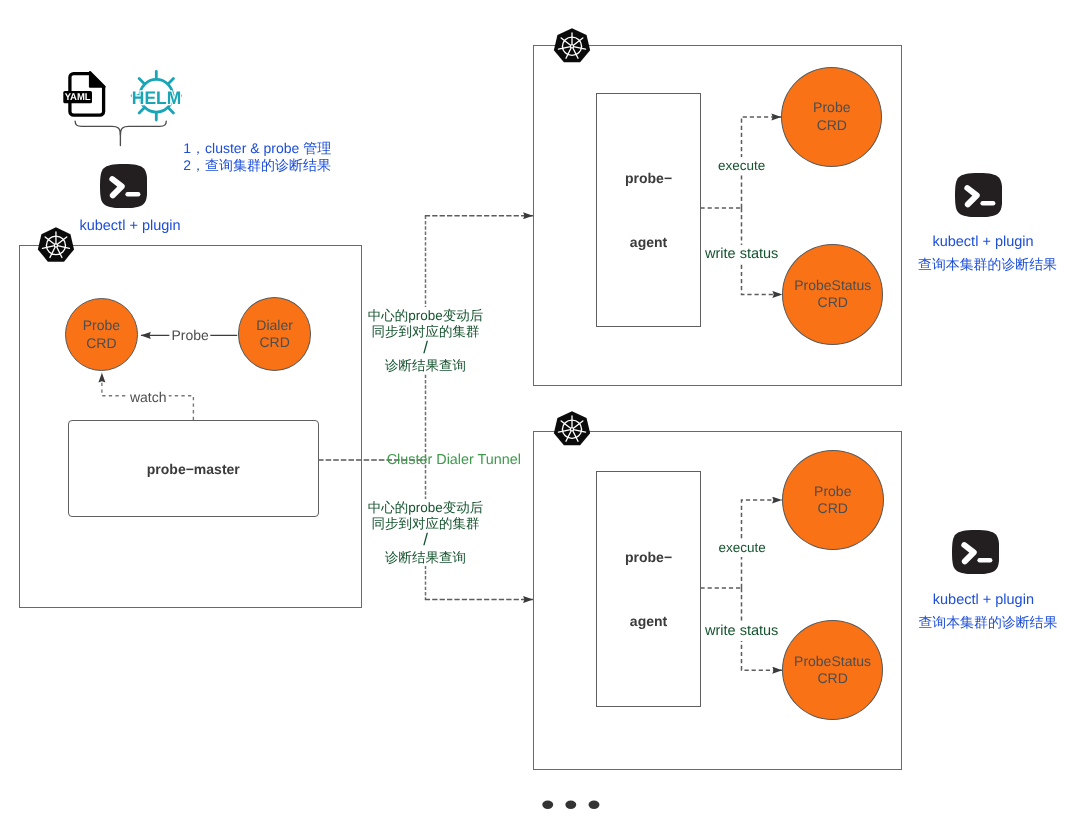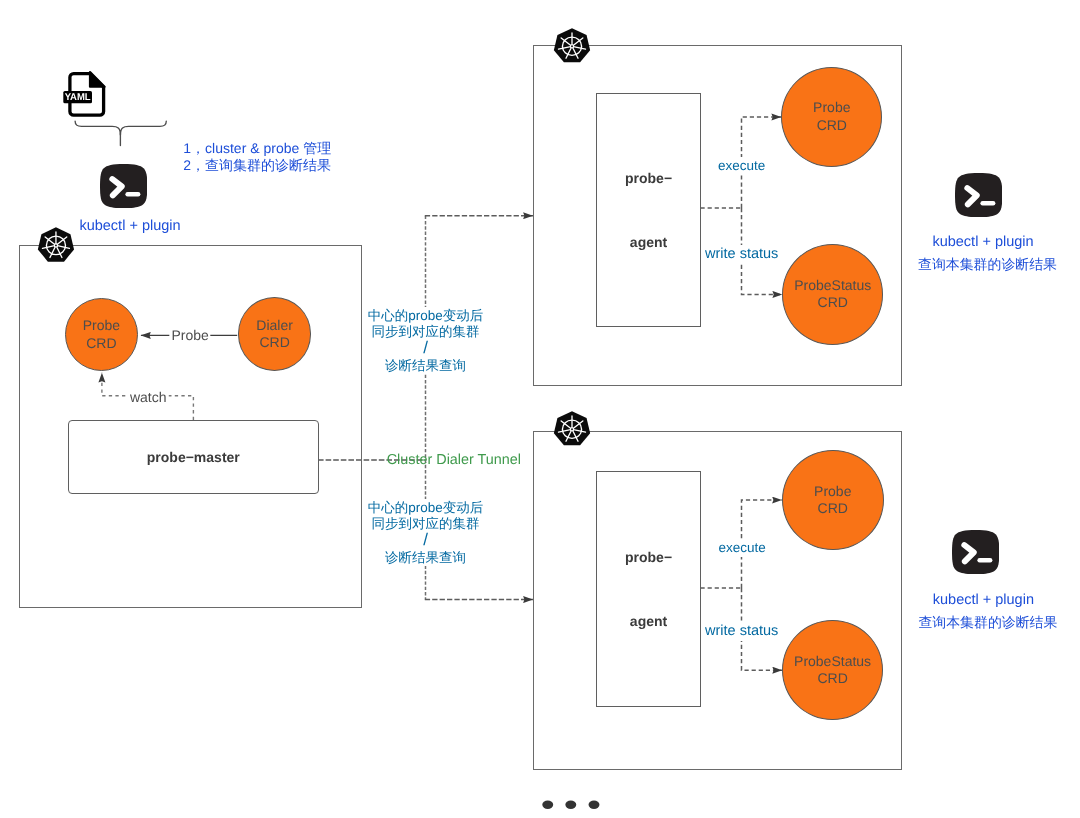--- a/index.html
+++ b/index.html
@@ -15,21 +15,21 @@
   .frame{position:absolute;border:1.3px solid #6a6a6a;box-sizing:border-box;background:transparent;}
   .crd-circle{position:absolute;border:1.15px solid #585858;border-radius:50%;
               box-sizing:border-box;display:flex;align-items:center;justify-content:center;
               flex-direction:column;font-size:14px;color:#4d4d4d;line-height:17.4px;background:#f97316;}
   .plain-box{position:absolute;border:1.15px solid #5f5f5f;box-sizing:border-box;background:#fff;
              display:flex;align-items:center;justify-content:center;flex-direction:column;
              font-size:14px;font-weight:bold;color:#3b3b3b;line-height:16px;gap:48px;}
   .round-box{position:absolute;border:1.25px solid #5f5f5f;border-radius:4px;box-sizing:border-box;
              background:#fff;display:flex;align-items:center;justify-content:center;
              font-size:14px;font-weight:bold;color:#3b3b3b;}
-  .lbl-red{color:#0369a1;font-size:13.5px;background:#fff;}
+  .lbl-red{color:#14532d;font-size:13.5px;background:#fff;}
   .lbl-green{color:#3f9a4c;font-size:14.4px;background:transparent;margin-left:12px;}
   .edge-lbl{position:absolute;background:#fff;font-size:14px;color:#4d4d4d;padding:0 2px;}
   .icon-wrap{position:absolute;}
 </style>
 </head>
 <body>
 
 <div id="page">
 
 <svg id="wires" viewBox="0 0 1080 818">
@@ -77,20 +77,36 @@
 <div class="icon-wrap" style="left:62px;top:66px;width:46px;height:52px;">
   <svg viewBox="0 0 46 52" width="46" height="52">
     <path d="M11.6,7.6 h16.4 l13.6,13.6 v24.2 a3.7,3.7 0 0 1 -3.7,3.7 h-26.3 a3.7,3.7 0 0 1 -3.7,-3.7
              v-34.1 a3.7,3.7 0 0 1 3.7,-3.7 z" fill="#fff" stroke="#000" stroke-width="3.3" stroke-linejoin="round"></path>
     <path d="M28.0,6.1 L42.6,20.7 L28.0,20.7 Z" fill="#000" stroke="#000" stroke-width="2.2" stroke-linejoin="round"></path>
     <rect x="1.3" y="25" width="28.7" height="12.3" rx="1.6" fill="#000"></rect>
     <text x="15.65" y="34.3" font-family="'Liberation Sans',sans-serif" font-size="9.8" font-weight="bold" fill="#fff" text-anchor="middle" textLength="26" lengthAdjust="spacingAndGlyphs">YAML</text>
   </svg>
 </div>
 
+<div class="icon-wrap" style="left:126px;top:62px;width:62px;height:62px;">
+  <svg viewBox="0 0 62 62" width="62" height="62">
+    <g stroke="#1aa5b7" stroke-width="2.8" fill="none" stroke-linecap="round">
+      <circle cx="30.30" cy="33.75" r="16.40"></circle>
+      <line x1="30.30" y1="16.45" x2="30.30" y2="9.50"></line>
+      <line x1="42.53" y1="21.52" x2="47.45" y2="16.60"></line>
+      <line x1="47.60" y1="33.75" x2="54.55" y2="33.75"></line>
+      <line x1="42.53" y1="45.98" x2="47.45" y2="50.90"></line>
+      <line x1="30.30" y1="51.05" x2="30.30" y2="58.00"></line>
+      <line x1="18.07" y1="45.98" x2="13.15" y2="50.90"></line>
+      <line x1="13.00" y1="33.75" x2="6.05" y2="33.75"></line>
+      <line x1="18.07" y1="21.52" x2="13.15" y2="16.60"></line>
+    </g>
+    <text x="30.5" y="41.6" font-family="'Liberation Sans',sans-serif" font-size="18.2" font-weight="bold" fill="#1aa5b7" stroke="#fff" stroke-width="2.4" paint-order="stroke" text-anchor="middle" textLength="49.3" lengthAdjust="spacingAndGlyphs">HELM</text>
+  </svg>
+</div>
 
 <div class="icon-wrap" style="left:100.1px;top:164px;width:47.4px;height:44.3px;">
   <svg viewBox="0 0 47.4 44.3" width="47.4" height="44.3">
     <path d="M23.7,0 C35.0,0 40.6,1.4 43.6,4.2 C46.3,6.8 47.4,11.5 47.4,22.15
              C47.4,32.8 46.3,37.5 43.6,40.1 C40.6,42.9 35.0,44.3 23.7,44.3
              C12.4,44.3 6.8,42.9 3.8,40.1 C1.1,37.5 0,32.8 0,22.15
              C0,11.5 1.1,6.8 3.8,4.2 C6.8,1.4 12.4,0 23.7,0 Z" fill="#231f20"></path>
     <path d="M12.3,15.0 L21.8,22.4 L12.8,31.4" fill="none" stroke="#fff" stroke-width="5.9" stroke-linecap="round" stroke-linejoin="round"></path>
     <line x1="27.6" y1="30.2" x2="38.2" y2="30.2" stroke="#fff" stroke-width="4.4" stroke-linecap="round"></line>
   </svg>
@@ -121,21 +137,21 @@
   <span>Probe</span>
   <span>CRD</span>
 </div>
 <div class="crd-circle" style="left:237.8px;top:297.3px;width:73.6px;height:73.4px;">
   <span>Dialer</span>
   <span>CRD</span>
 </div>
 <div class="edge-lbl ctr" style="left:190.1px;top:327.2px;">Probe</div>
 <div class="edge-lbl ctr" style="left:148.2px;top:388.8px;">watch</div>
 
-<div class="round-box" style="left:68px;top:420px;width:250.6px;height:74px;">
+<div class="round-box" style="left:68px;top:420px;width:250.6px;height:97px;">
   <span>probe−master</span>
 </div>
 
 <div class="txt ctr lbl-red" style="left:425.5px;top:306.6px;">中心的probe变动后</div>
 <div class="txt ctr lbl-red" style="left:425.5px;top:323.4px;">同步到对应的集群</div>
 <div class="txt ctr lbl-red" style="left:425.5px;top:336.5px;font-size:17px;">/</div>
 <div class="txt ctr lbl-red" style="left:425.5px;top:356.5px;">诊断结果查询</div>
 <div class="txt ctr lbl-red" style="left:425.5px;top:498.6px;">中心的probe变动后</div>
 <div class="txt ctr lbl-red" style="left:425.5px;top:515.4px;">同步到对应的集群</div>
 <div class="txt ctr lbl-red" style="left:425.5px;top:528.5px;font-size:17px;">/</div>

